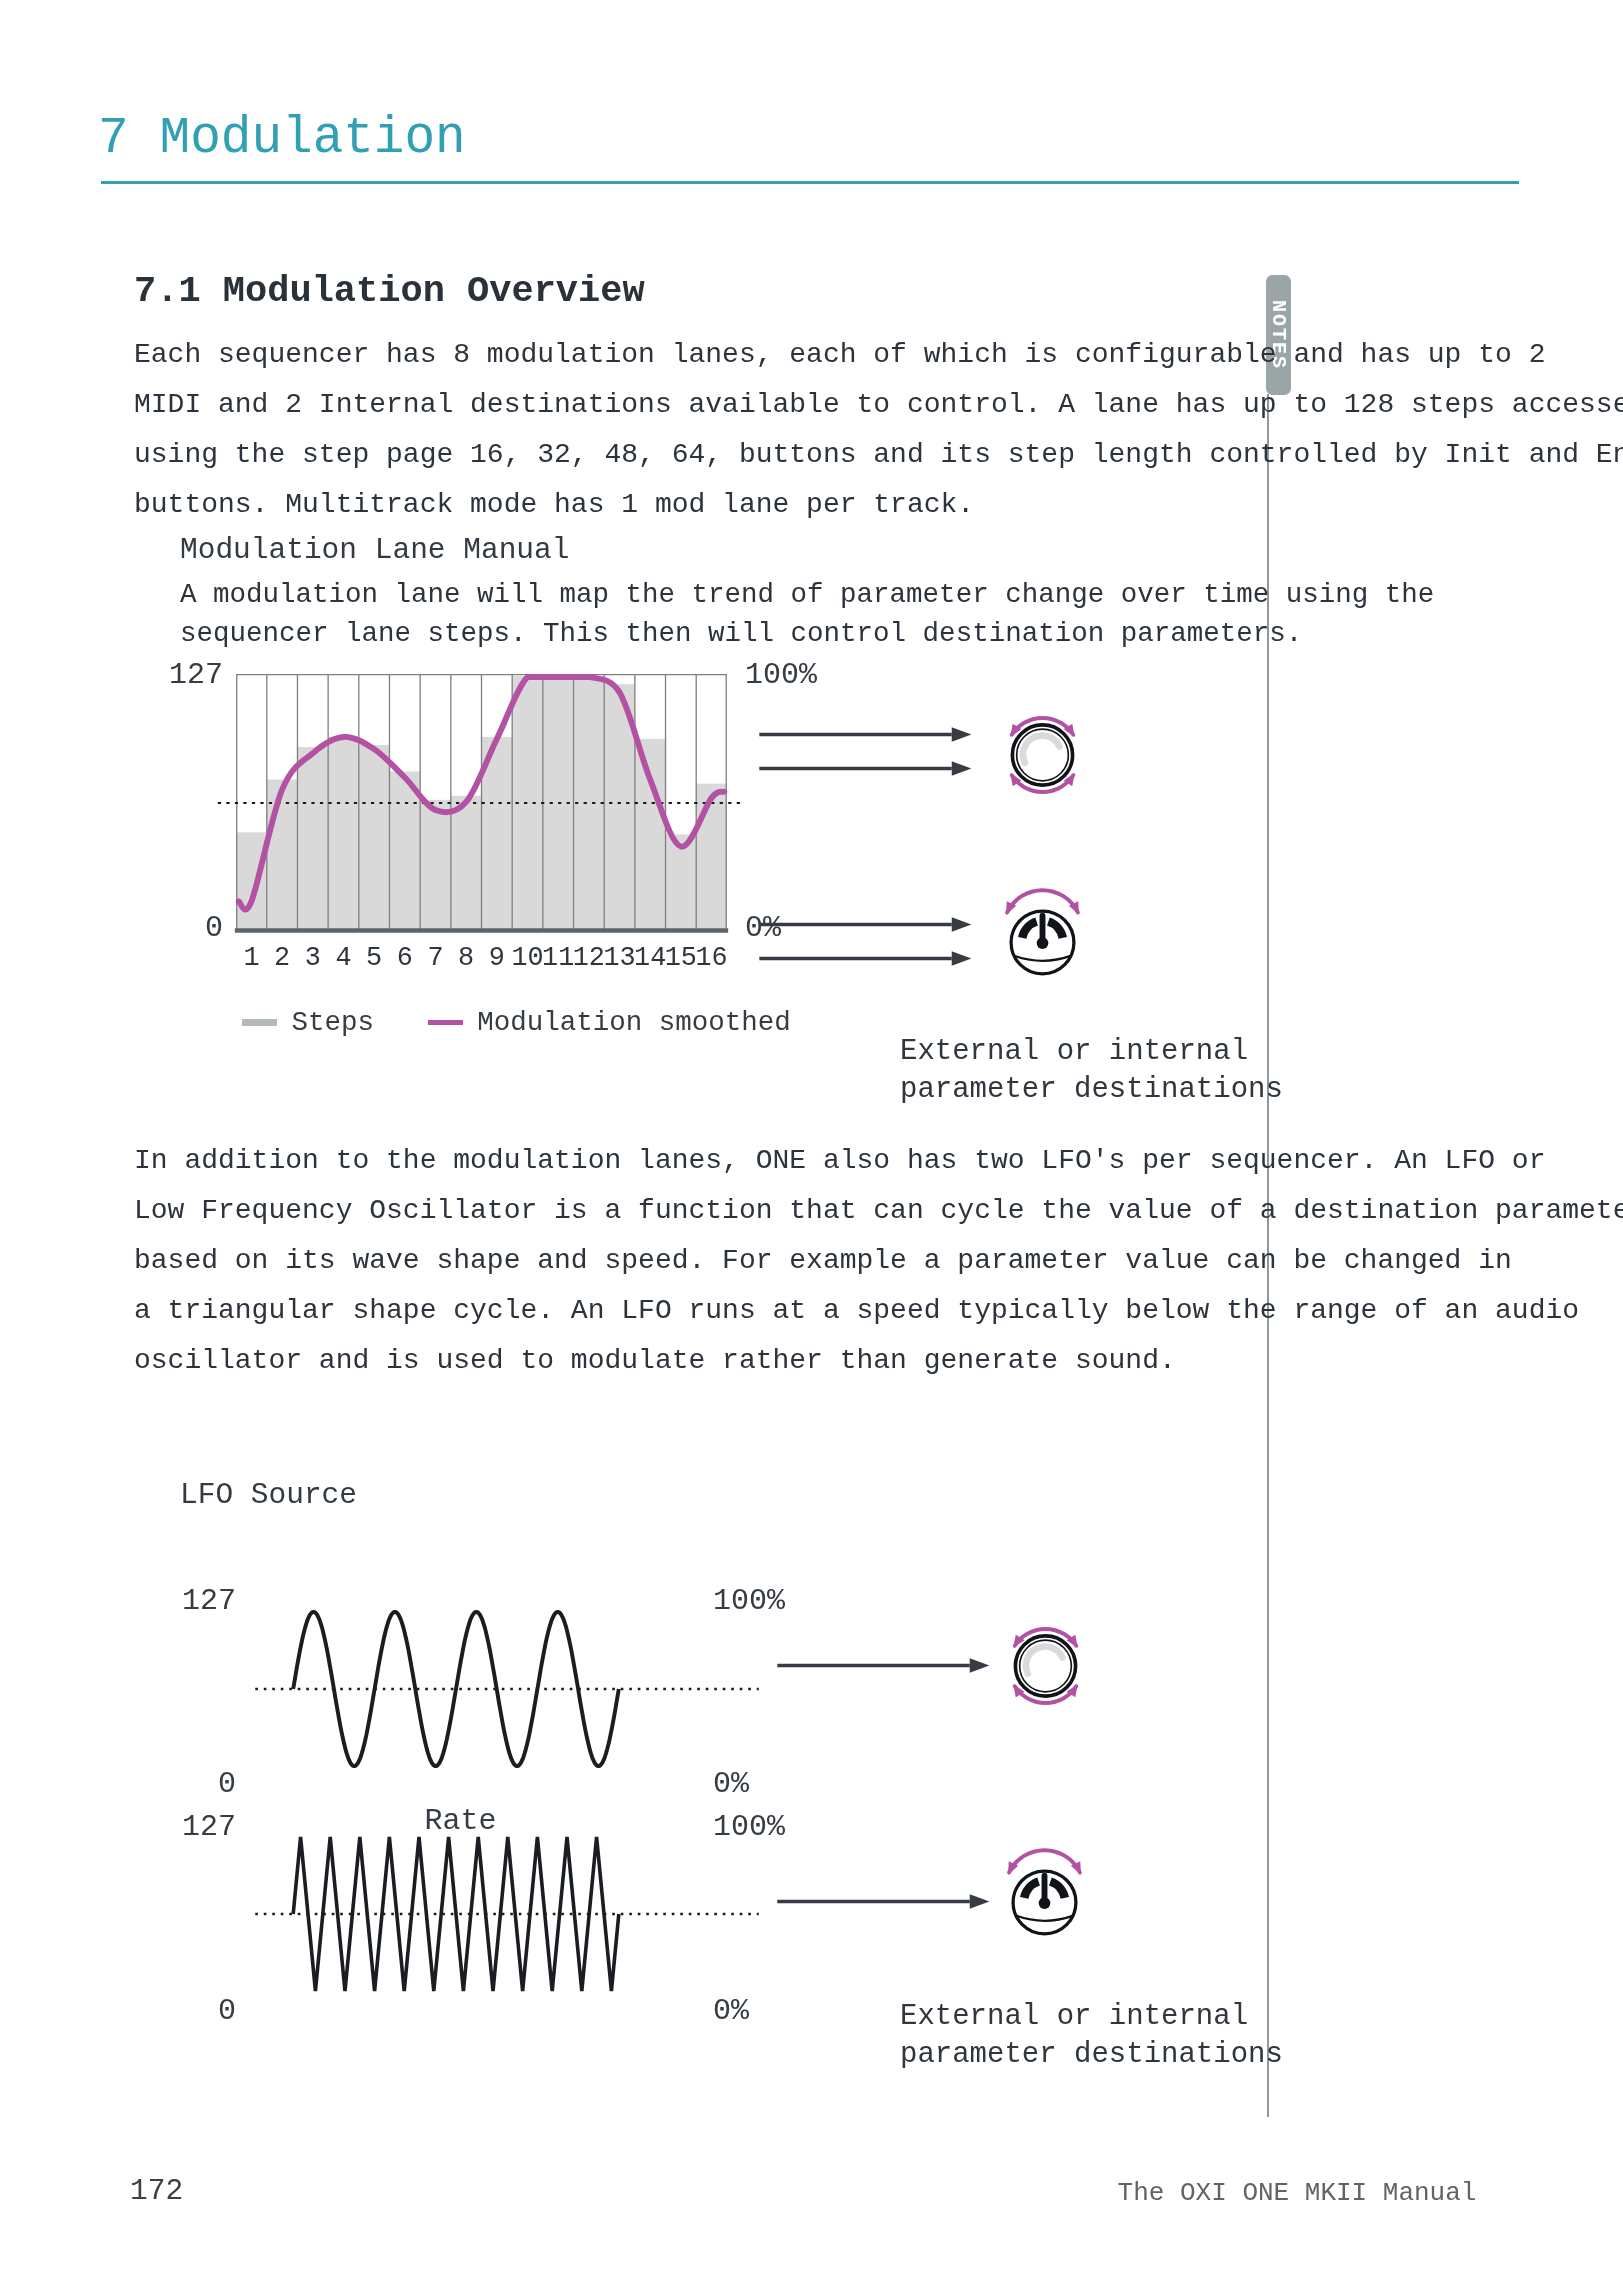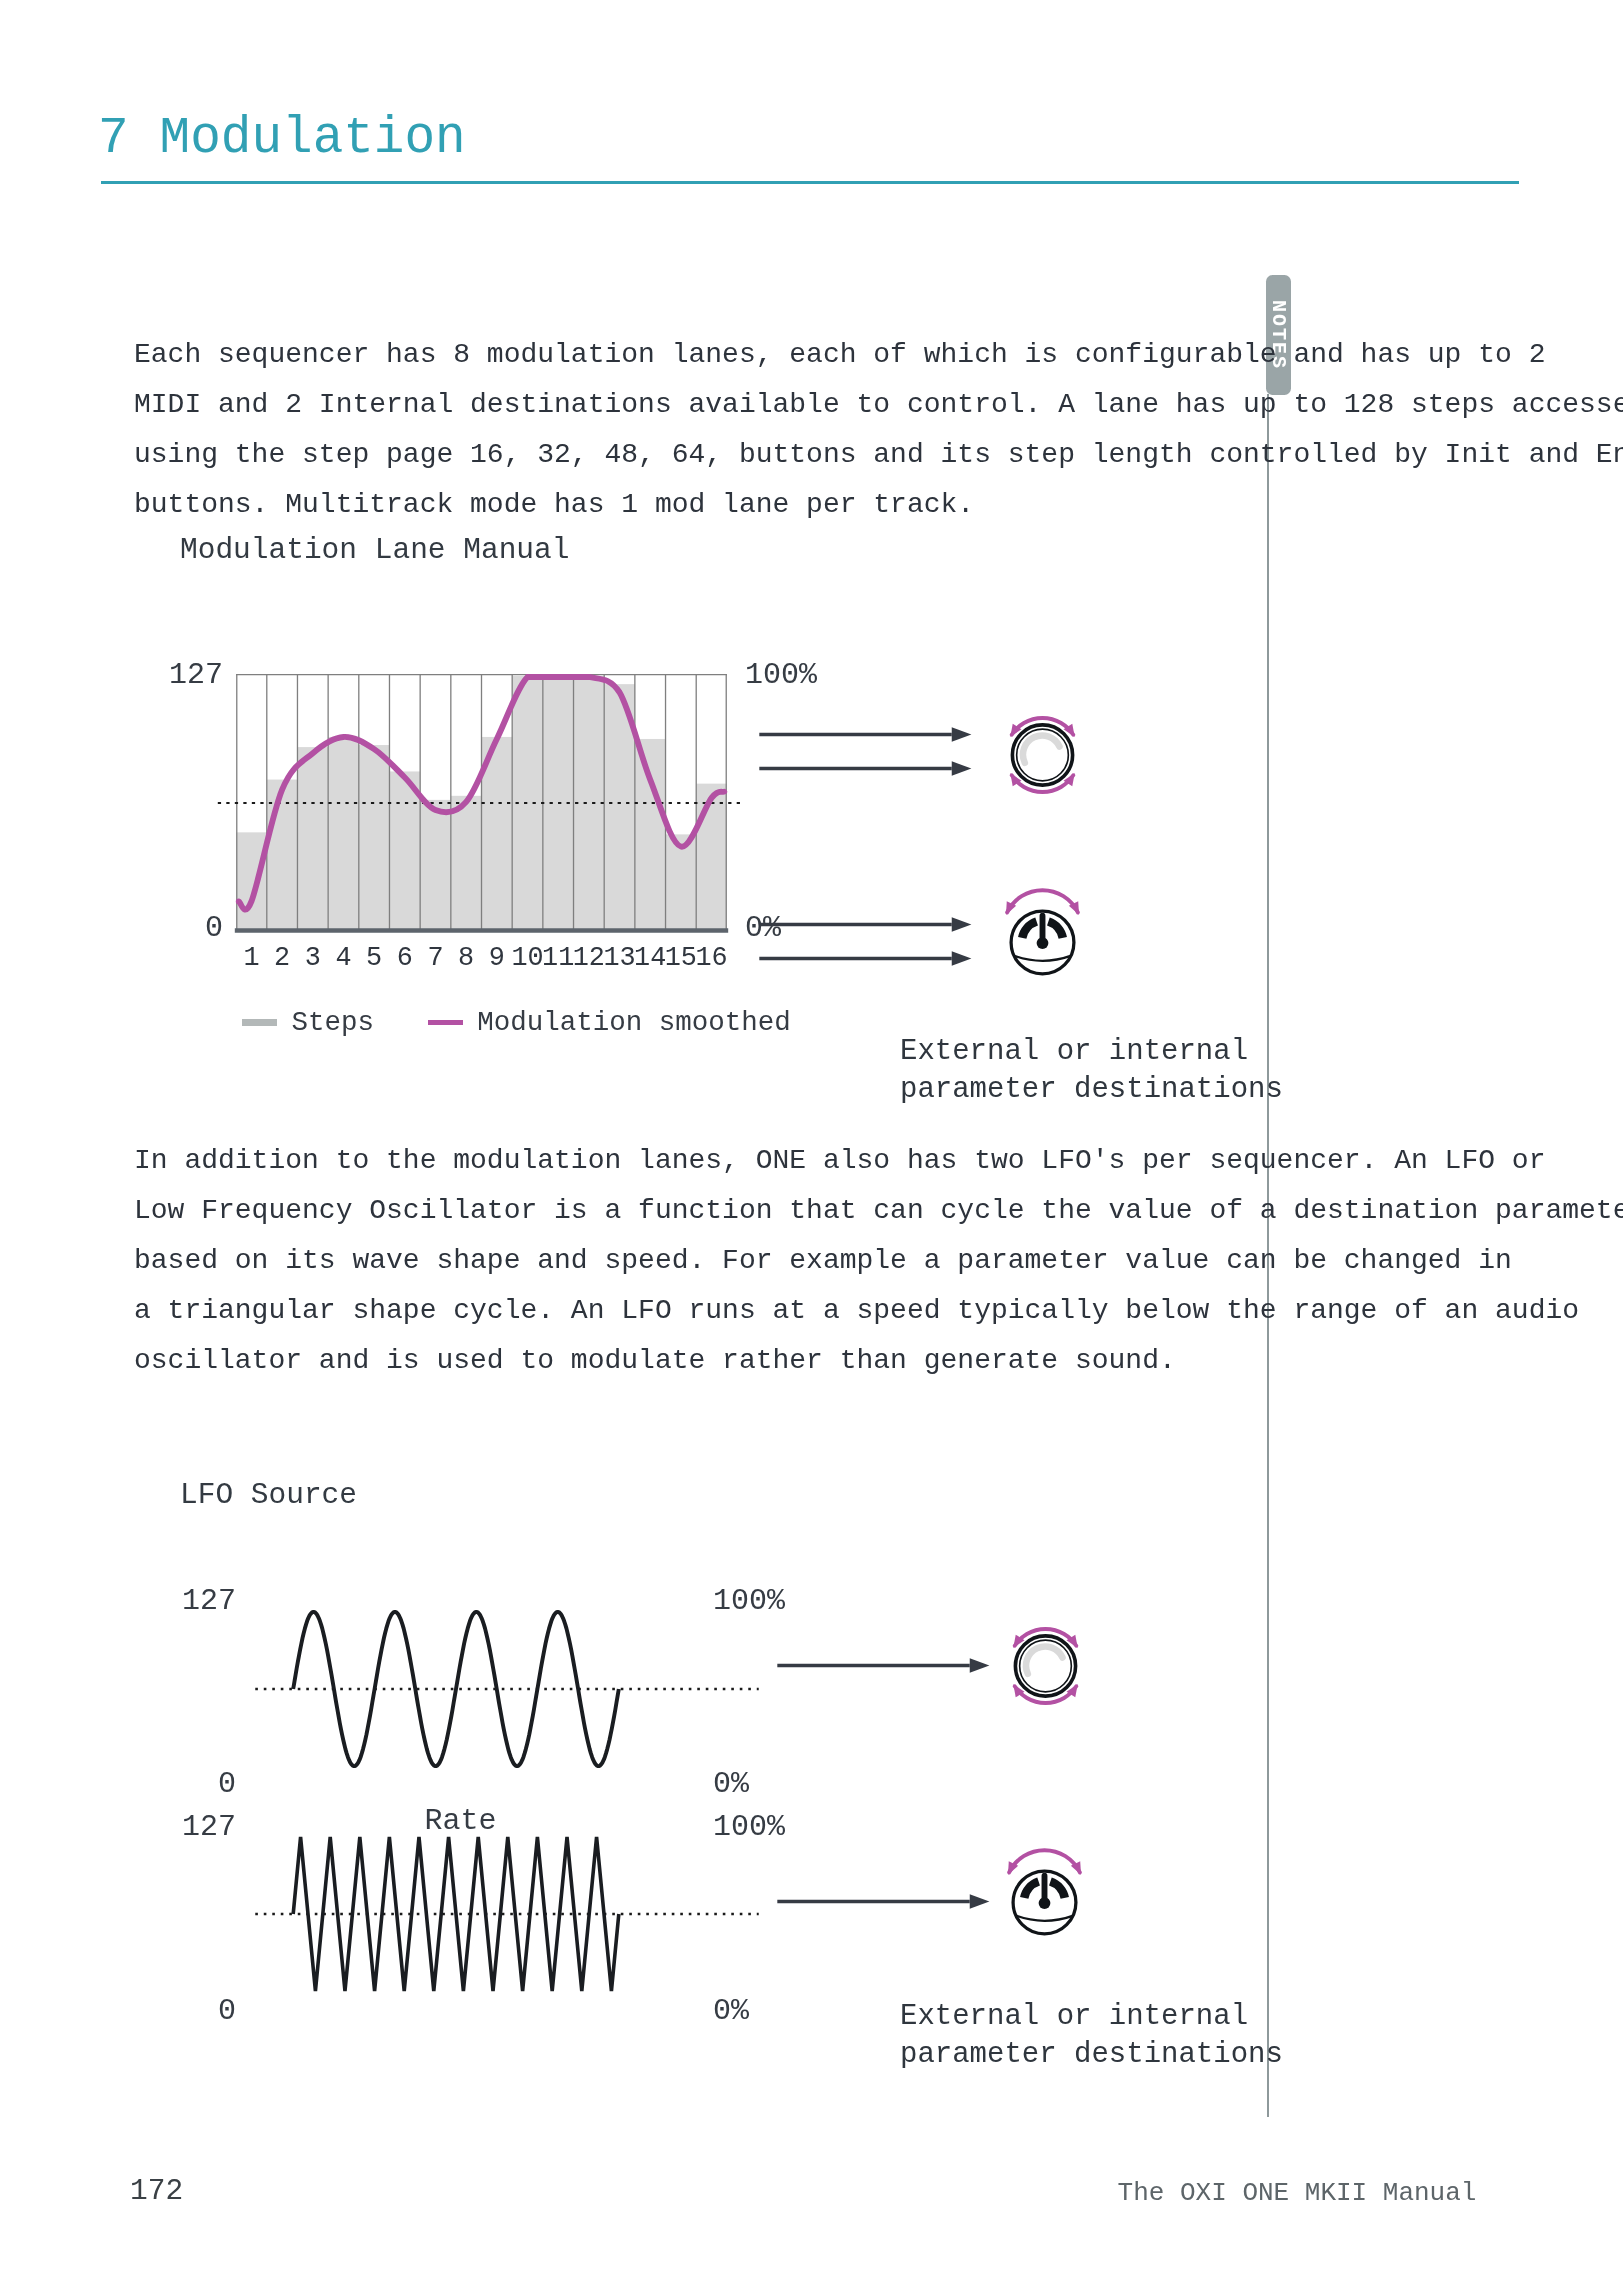--- a/index.html
+++ b/index.html
@@ -41,26 +41,29 @@
   <div class="abs chapter">
     <span class="num">7</span><span>Modulation</span>
   </div>
   <div class="abs rule-teal"></div>
 
   <div class="abs notes-tab">
     <span>NOTES</span>
   </div>
   <div class="abs side-line"></div>
 
+  <div class="abs section-title">7.1 Modulation Overview</div>
   <div id="intro" class="abs body-par pre">Each sequencer has 8 modulation lanes, each of which is configurable and has up to 2
 MIDI and 2 Internal destinations available to control. A lane has up to 128 steps accessed
 using the step page 16, 32, 48, 64, buttons and its step length controlled by Init and End
 buttons. Multitrack mode has 1 mod lane per track.</div>
 
   <div class="abs fig-title" style="left:180px;top:533px;">Modulation Lane Manual</div>
+  <div class="abs fig-desc pre" style="left:180px;top:575px;">A modulation lane will map the trend of parameter change over time using the
+sequencer lane steps. This then will control destination parameters.</div>
 
   <div class="abs axis-lab alab-r" style="left:141px;top:658px;">127</div>
   <div class="abs axis-lab alab-r" style="left:141px;top:911px;">0</div>
   <div class="abs axis-lab" style="left:745px;top:658px;">100%</div>
   <div class="abs axis-lab" style="left:745px;top:911px;">0%</div>
 
   <svg id="chart1" class="abs" style="left:236px;top:674px;" width="491" height="301" viewBox="0 0 750 460">
       <rect x="0" y="241.98425196850394" width="46.875" height="152.01574803149606" fill="#d9d9d9"></rect>
       <rect x="46.875" y="161.3228346456693" width="46.875" height="232.6771653543307" fill="#d9d9d9"></rect>
       <rect x="93.75" y="111.68503937007875" width="46.875" height="282.31496062992125" fill="#d9d9d9"></rect>

